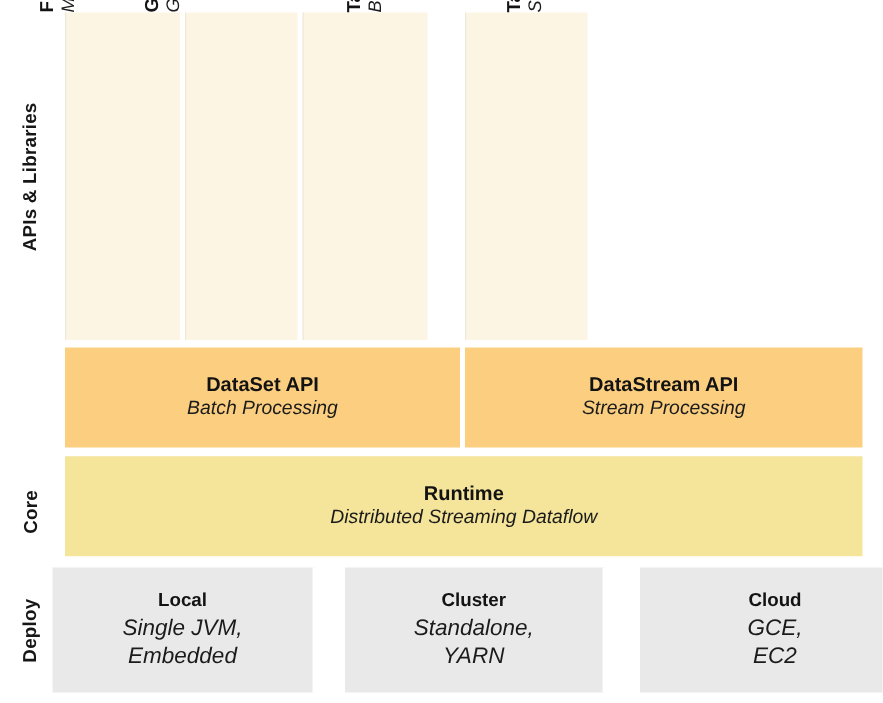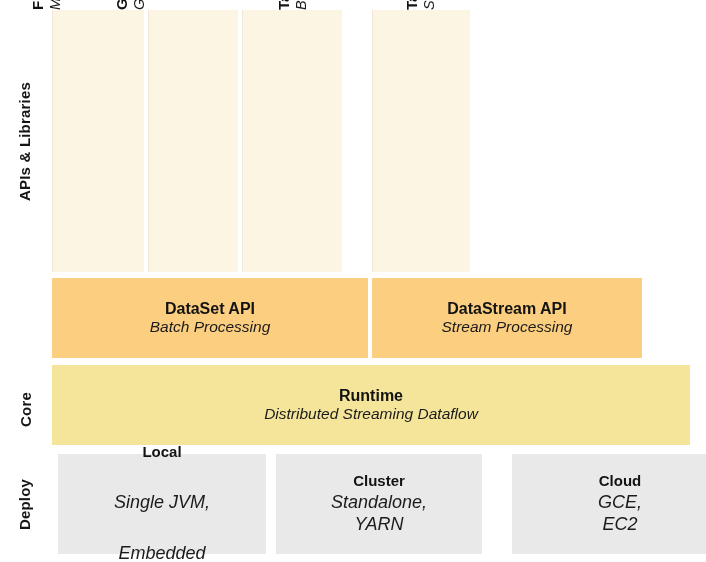--- a/index.html
+++ b/index.html
@@ -173,31 +173,31 @@
       <div class="title">Table API</div>
       <div class="subtitle">Streaming</div>
     </div>
   </div>
 
   <div class="cell api-cell" style="left:52px;  width:316px;text-align:center;">
     <div class="title">DataSet API</div>
     <div class="subtitle">Batch Processing</div>
   </div>
 
-  <div class="cell api-cell" style="left:372px; width:270px;">
+  <div class="cell api-cell" style="left:372px; width:318px;">
     <div class="title">DataStream API</div>
     <div class="subtitle">Stream Processing</div>
   </div>
 
   <div class="cell" id="runtime-cell">
     <div class="title">Runtime</div>
     <div class="subtitle">Distributed Streaming Dataflow</div>
   </div>
 
-  <div class="cell deploy-cell" style="left:58px;  width:210px;gap:29px;">
+  <div class="cell deploy-cell" style="left:42px;  width:210px;">
     <div class="title">Local</div>
     <div class="subtitle">Single JVM,</div>
     <div class="subtitle">Embedded</div>
   </div>
 
   <div class="cell deploy-cell" style="left:276px; width:208px;">
     <div class="title">Cluster</div>
     <div class="subtitle">Standalone,</div>
     <div class="subtitle">YARN</div>
   </div>

